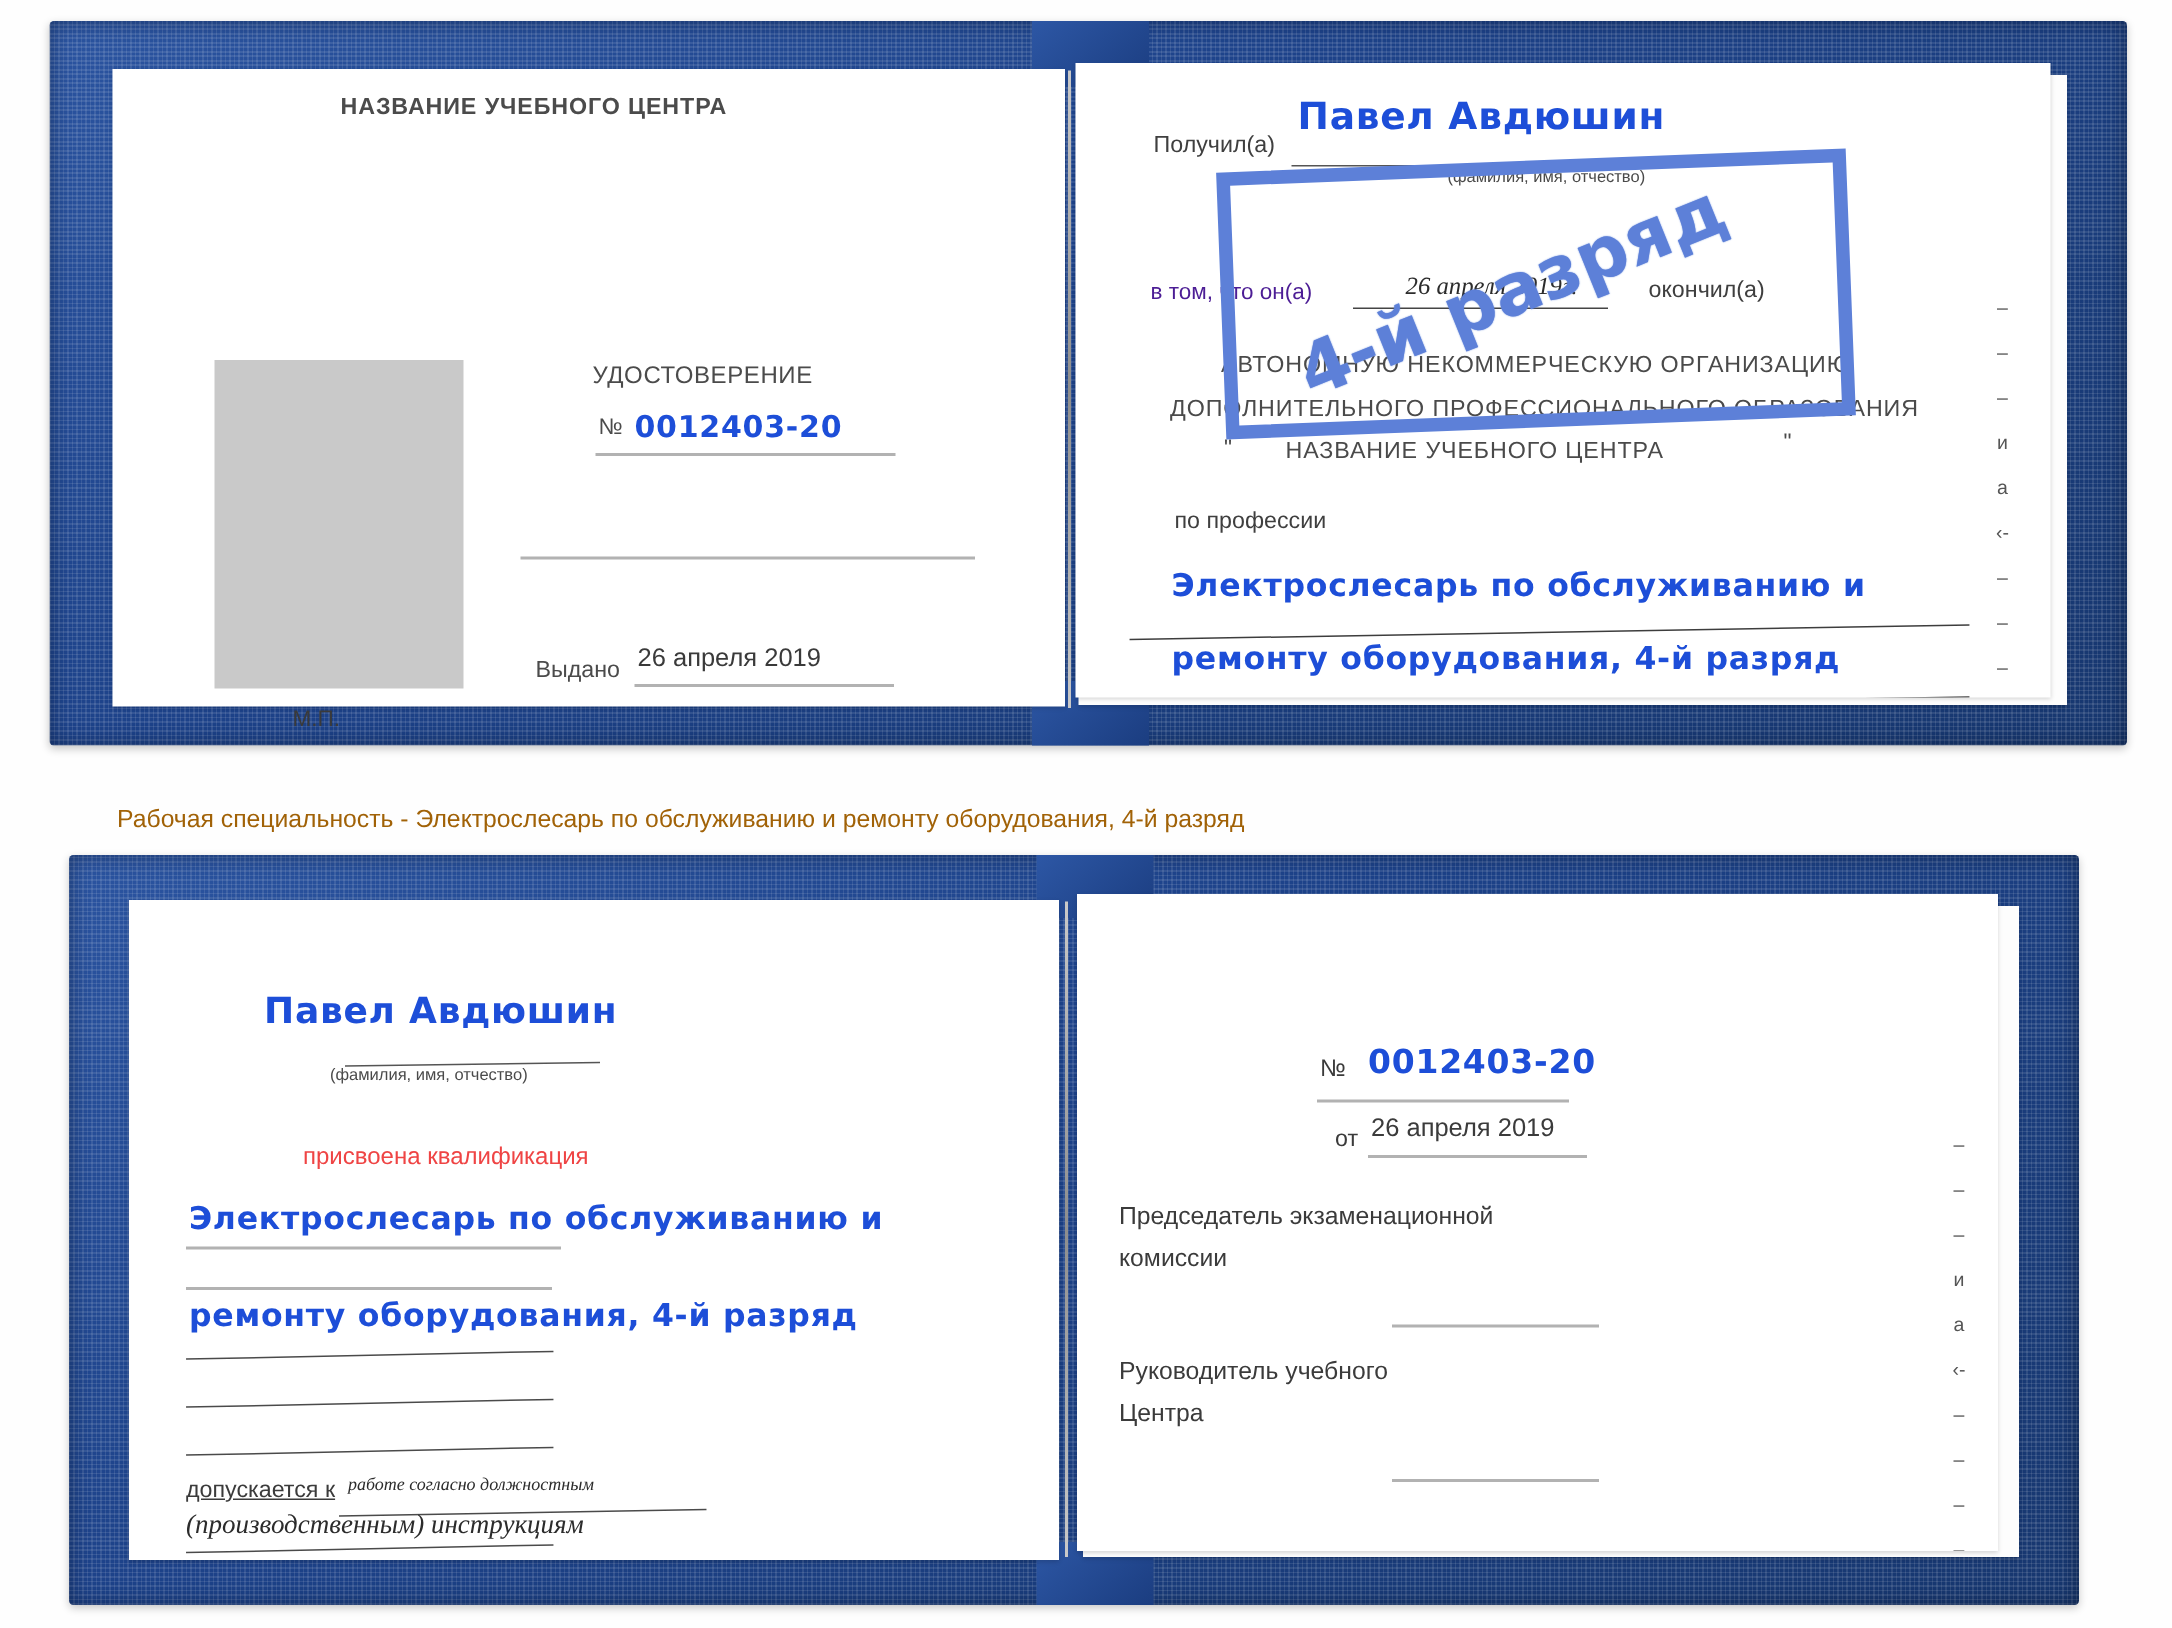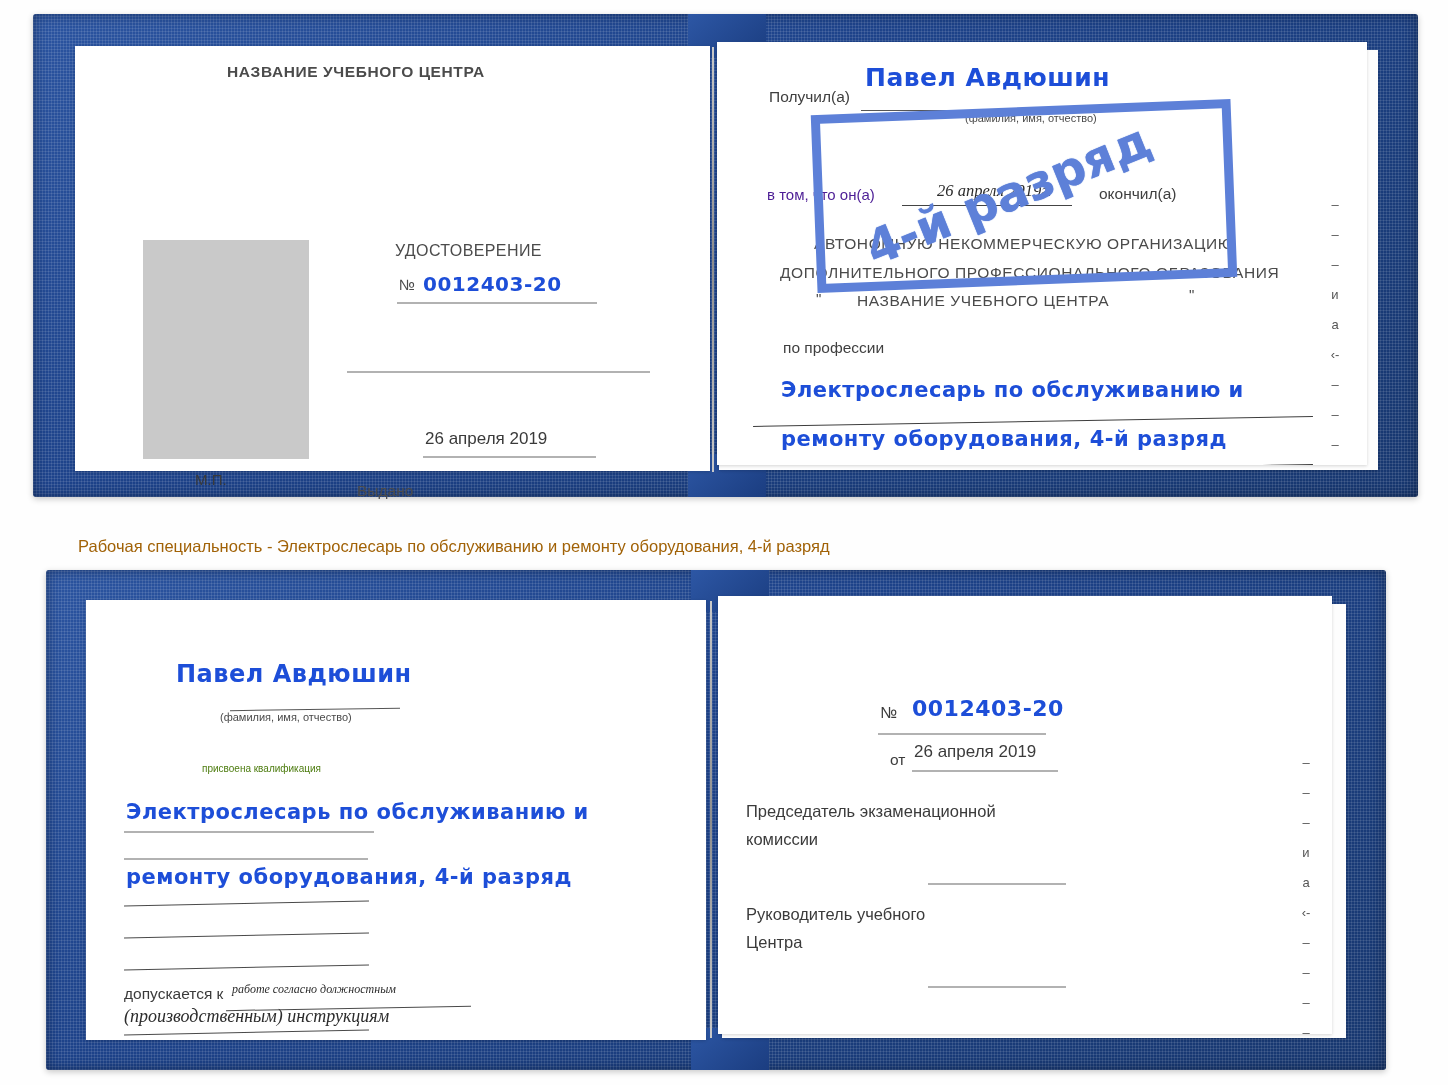--- a/index.html
+++ b/index.html
@@ -82,21 +82,21 @@
     <div class="photo-box" style="left:68px;top:194px;width:166px;height:219px;"></div>
 
     <div class="t" style="left:320px;top:196px;font-size:16px;color:#4b4b4b;letter-spacing:.4px;">УДОСТОВЕРЕНИЕ</div>
 
     <div class="t" style="left:324px;top:230px;font-size:15px;color:#4b4b4b;">№</div>
     <div class="t hand" style="left:348px;top:226px;font-size:20px;">0012403-20</div>
     <div class="rule" style="left:322px;top:256px;width:200px;"></div>
 
     <div class="rule" style="left:272px;top:325px;width:303px;"></div>
 
-    <div class="t" style="left:282px;top:392px;font-size:15.5px;color:#4b4b4b;margin-top:44px;">Выдано</div>
+    <div class="t" style="left:282px;top:392px;font-size:15.5px;color:#4b4b4b;">Выдано</div>
     <div class="t" style="left:350px;top:383px;font-size:17px;color:#3a3a3a;">26 апреля 2019</div>
     <div class="rule" style="left:348px;top:410px;width:173px;"></div>
 
     <div class="t" style="left:120px;top:425px;font-size:15px;color:#3a3a3a;">М.П.</div>
   </div>
 
   <div class="spine-line" style="left:679px;top:33px;height:425px;"></div>
 
   <div class="page under" style="left:686px;top:36px;width:659px;height:420px;"></div>
   <div class="page" style="left:684px;top:28px;width:650px;height:423px;overflow:hidden;">
@@ -151,33 +151,33 @@
   <div class="flap" style="left:645px;top:0px;width:78px;height:42px;"></div>
   <div class="flap" style="left:645px;top:458px;width:78px;height:42px;"></div>
 
   <div class="page" style="left:40px;top:30px;width:620px;height:440px;overflow:hidden;">
 
 
     <div class="t hand" style="left:90px;top:60px;font-size:24px;">Павел Авдюшин</div>
     <div class="rule dark" style="left:144px;top:109px;width:170px;background:#555;transform:rotate(-.8deg);"></div>
     <div class="t tiny" style="left:134px;top:111px;">(фамилия, имя, отчество)</div>
 
-    <div class="t" style="left:116px;top:163px;font-size:10px;color:#4d7c0f;">присвоена квалификация</div>
+    <div class="t" style="left:116px;top:163px;font-size:16px;color:#ef4444;">присвоена квалификация</div>
 
     <div class="t hand" style="left:40px;top:200px;font-size:21px;">Электрослесарь по обслуживанию и</div>
     <div class="rule" style="left:38px;top:231px;width:250px;height:2px;"></div>
     <div class="rule" style="left:38px;top:258px;width:244px;height:2px;"></div>
 
     <div class="t hand" style="left:40px;top:265px;font-size:21px;">ремонту оборудования, 4-й разряд</div>
 
     <div class="rule dark" style="left:38px;top:303px;width:245px;background:#4a4a4a;transform:rotate(-1.2deg);"></div>
     <div class="rule dark" style="left:38px;top:335px;width:245px;background:#4a4a4a;transform:rotate(-1.2deg);"></div>
     <div class="rule dark" style="left:38px;top:367px;width:245px;background:#4a4a4a;transform:rotate(-1.2deg);"></div>
 
-    <div class="t" style="left:38px;top:385px;font-size:15.5px;color:#3b3b3b;">допускается к</div>
+    <div class="t" style="left:38px;top:385px;font-size:15.5px;color:#3b3b3b;text-decoration:underline;">допускается к</div>
     <div class="t ital" style="left:146px;top:382px;font-size:12px;">работе согласно должностным</div>
     <div class="rule dark" style="left:140px;top:408px;width:245px;background:#4a4a4a;transform:rotate(-1deg);"></div>
     <div class="t ital" style="left:38px;top:406px;font-size:18px;">(производственным) инструкциям</div>
     <div class="rule dark" style="left:38px;top:432px;width:245px;background:#4a4a4a;transform:rotate(-1.2deg);"></div>
   </div>
 
   <div class="spine-line" style="left:664px;top:31px;height:437px;"></div>
 
   <div class="page under" style="left:676px;top:34px;width:624px;height:434px;"></div>
   <div class="page" style="left:672px;top:26px;width:614px;height:438px;overflow:hidden;">

